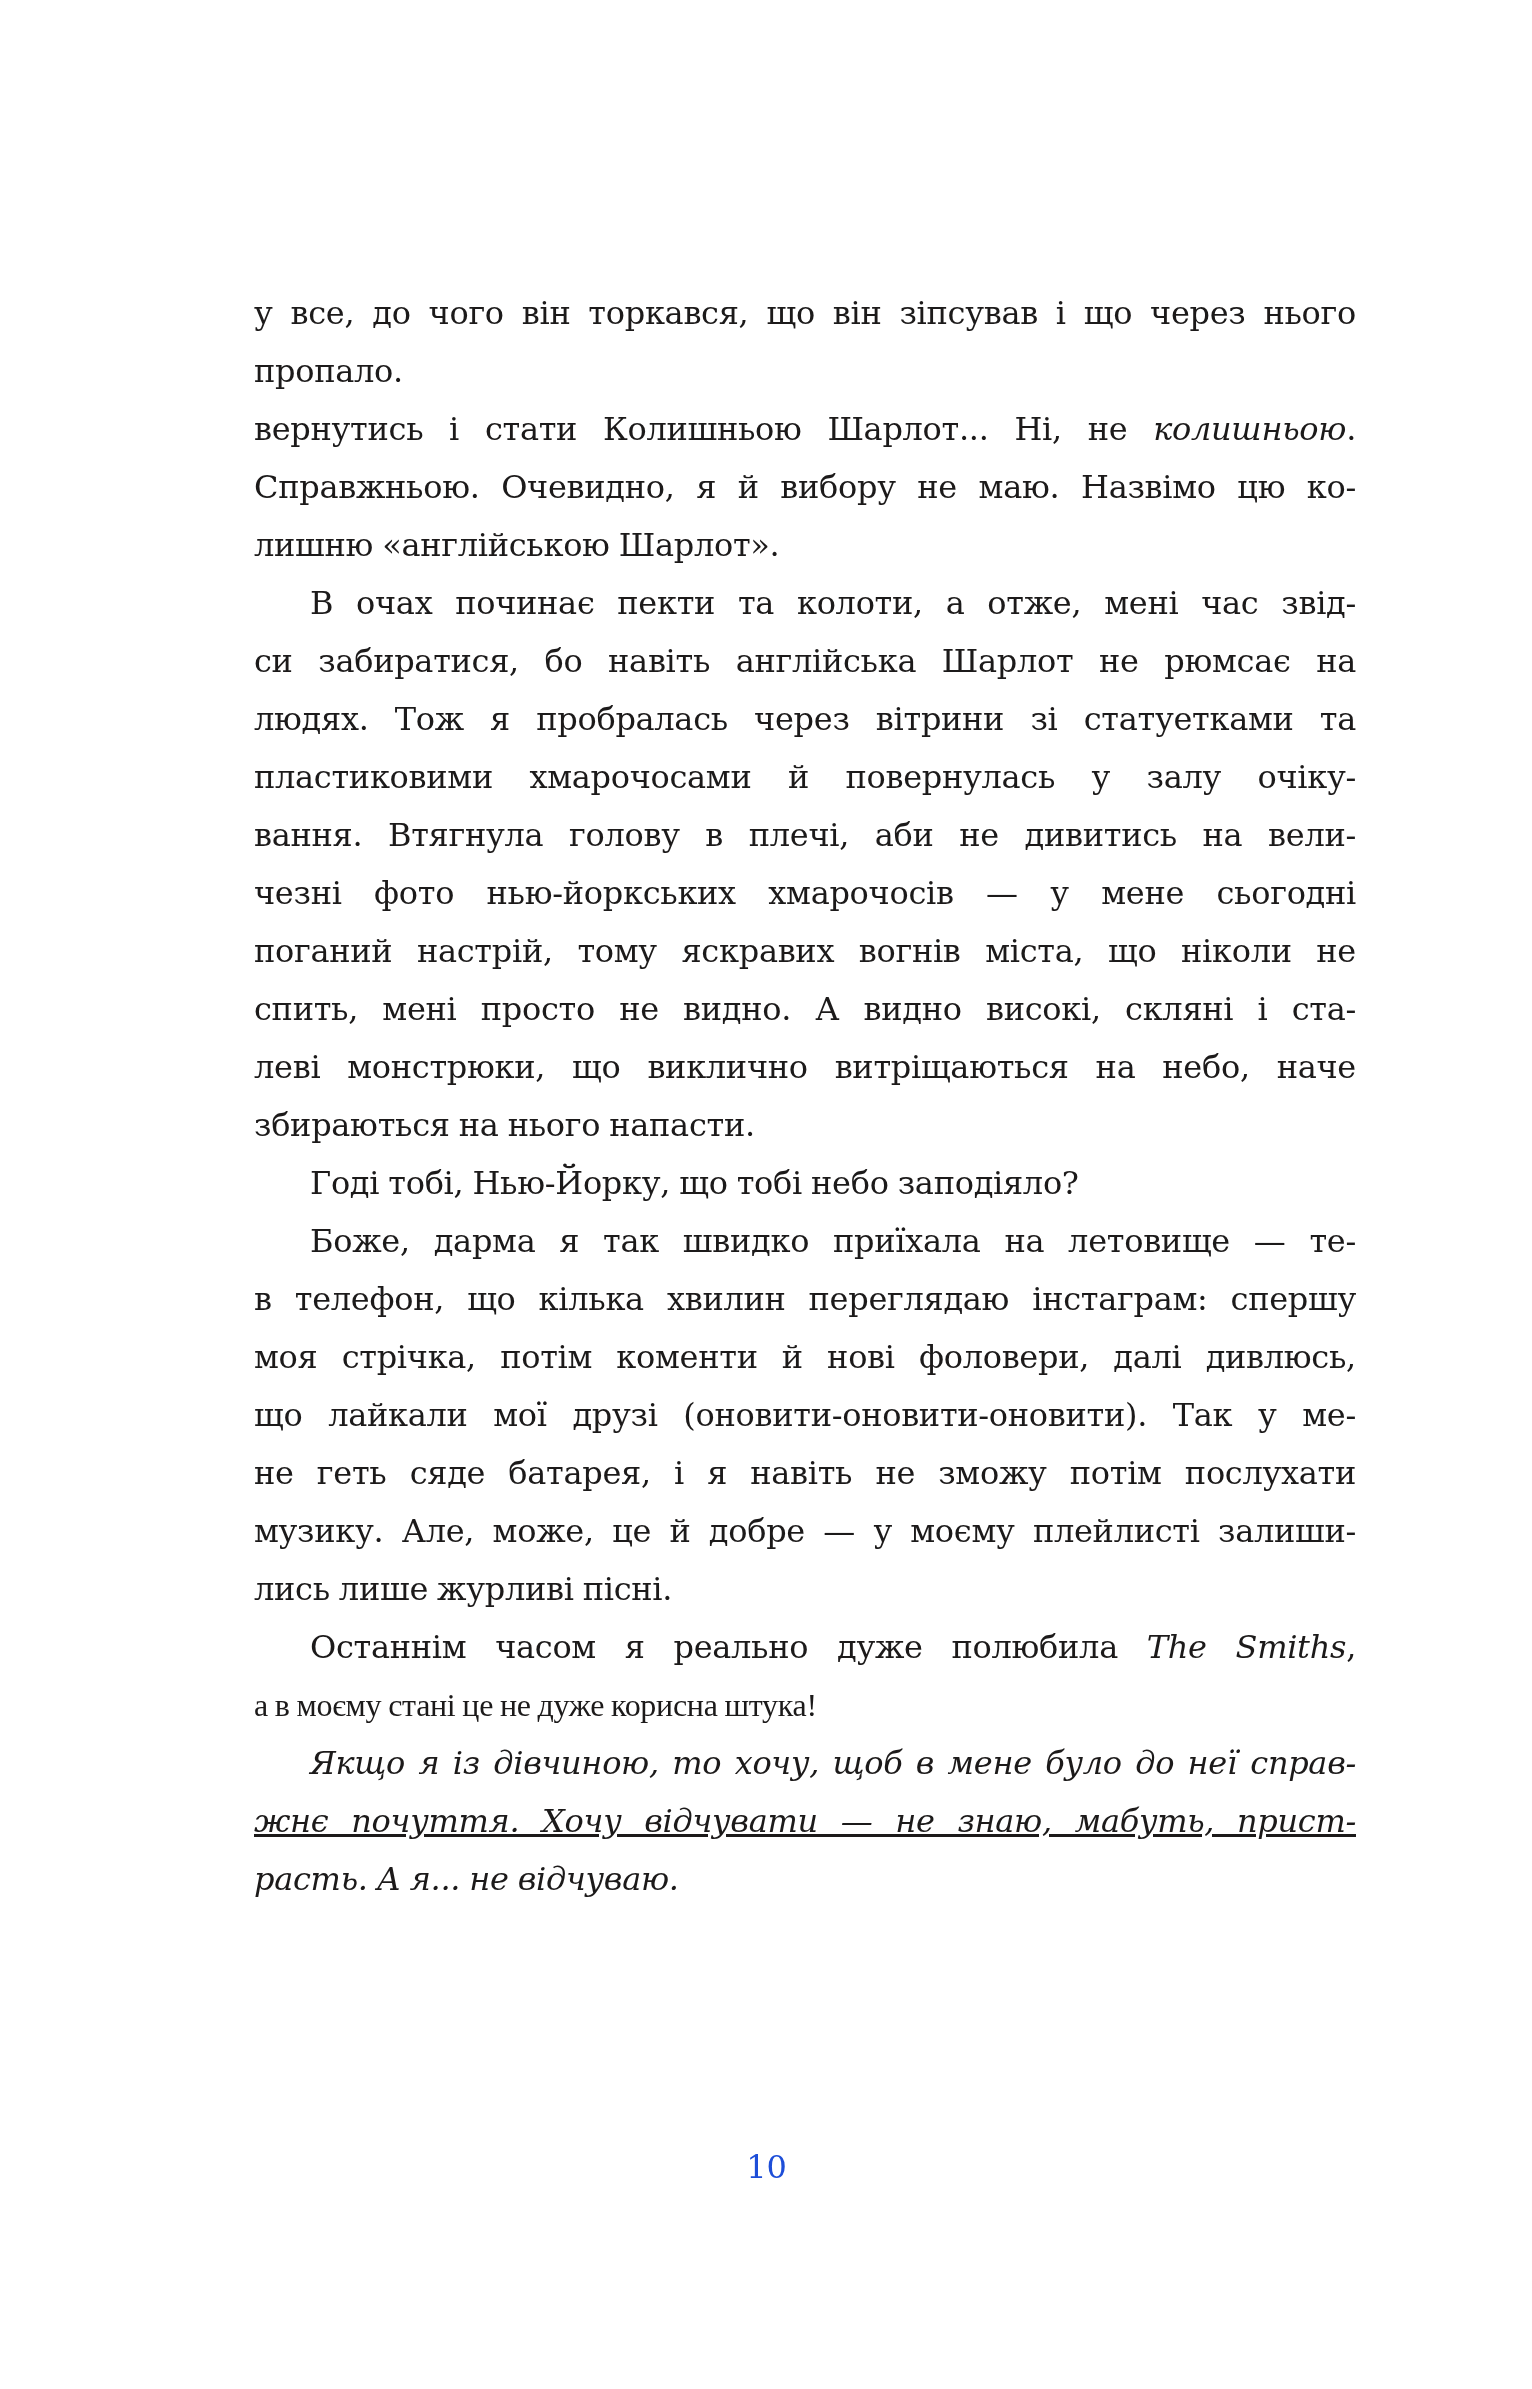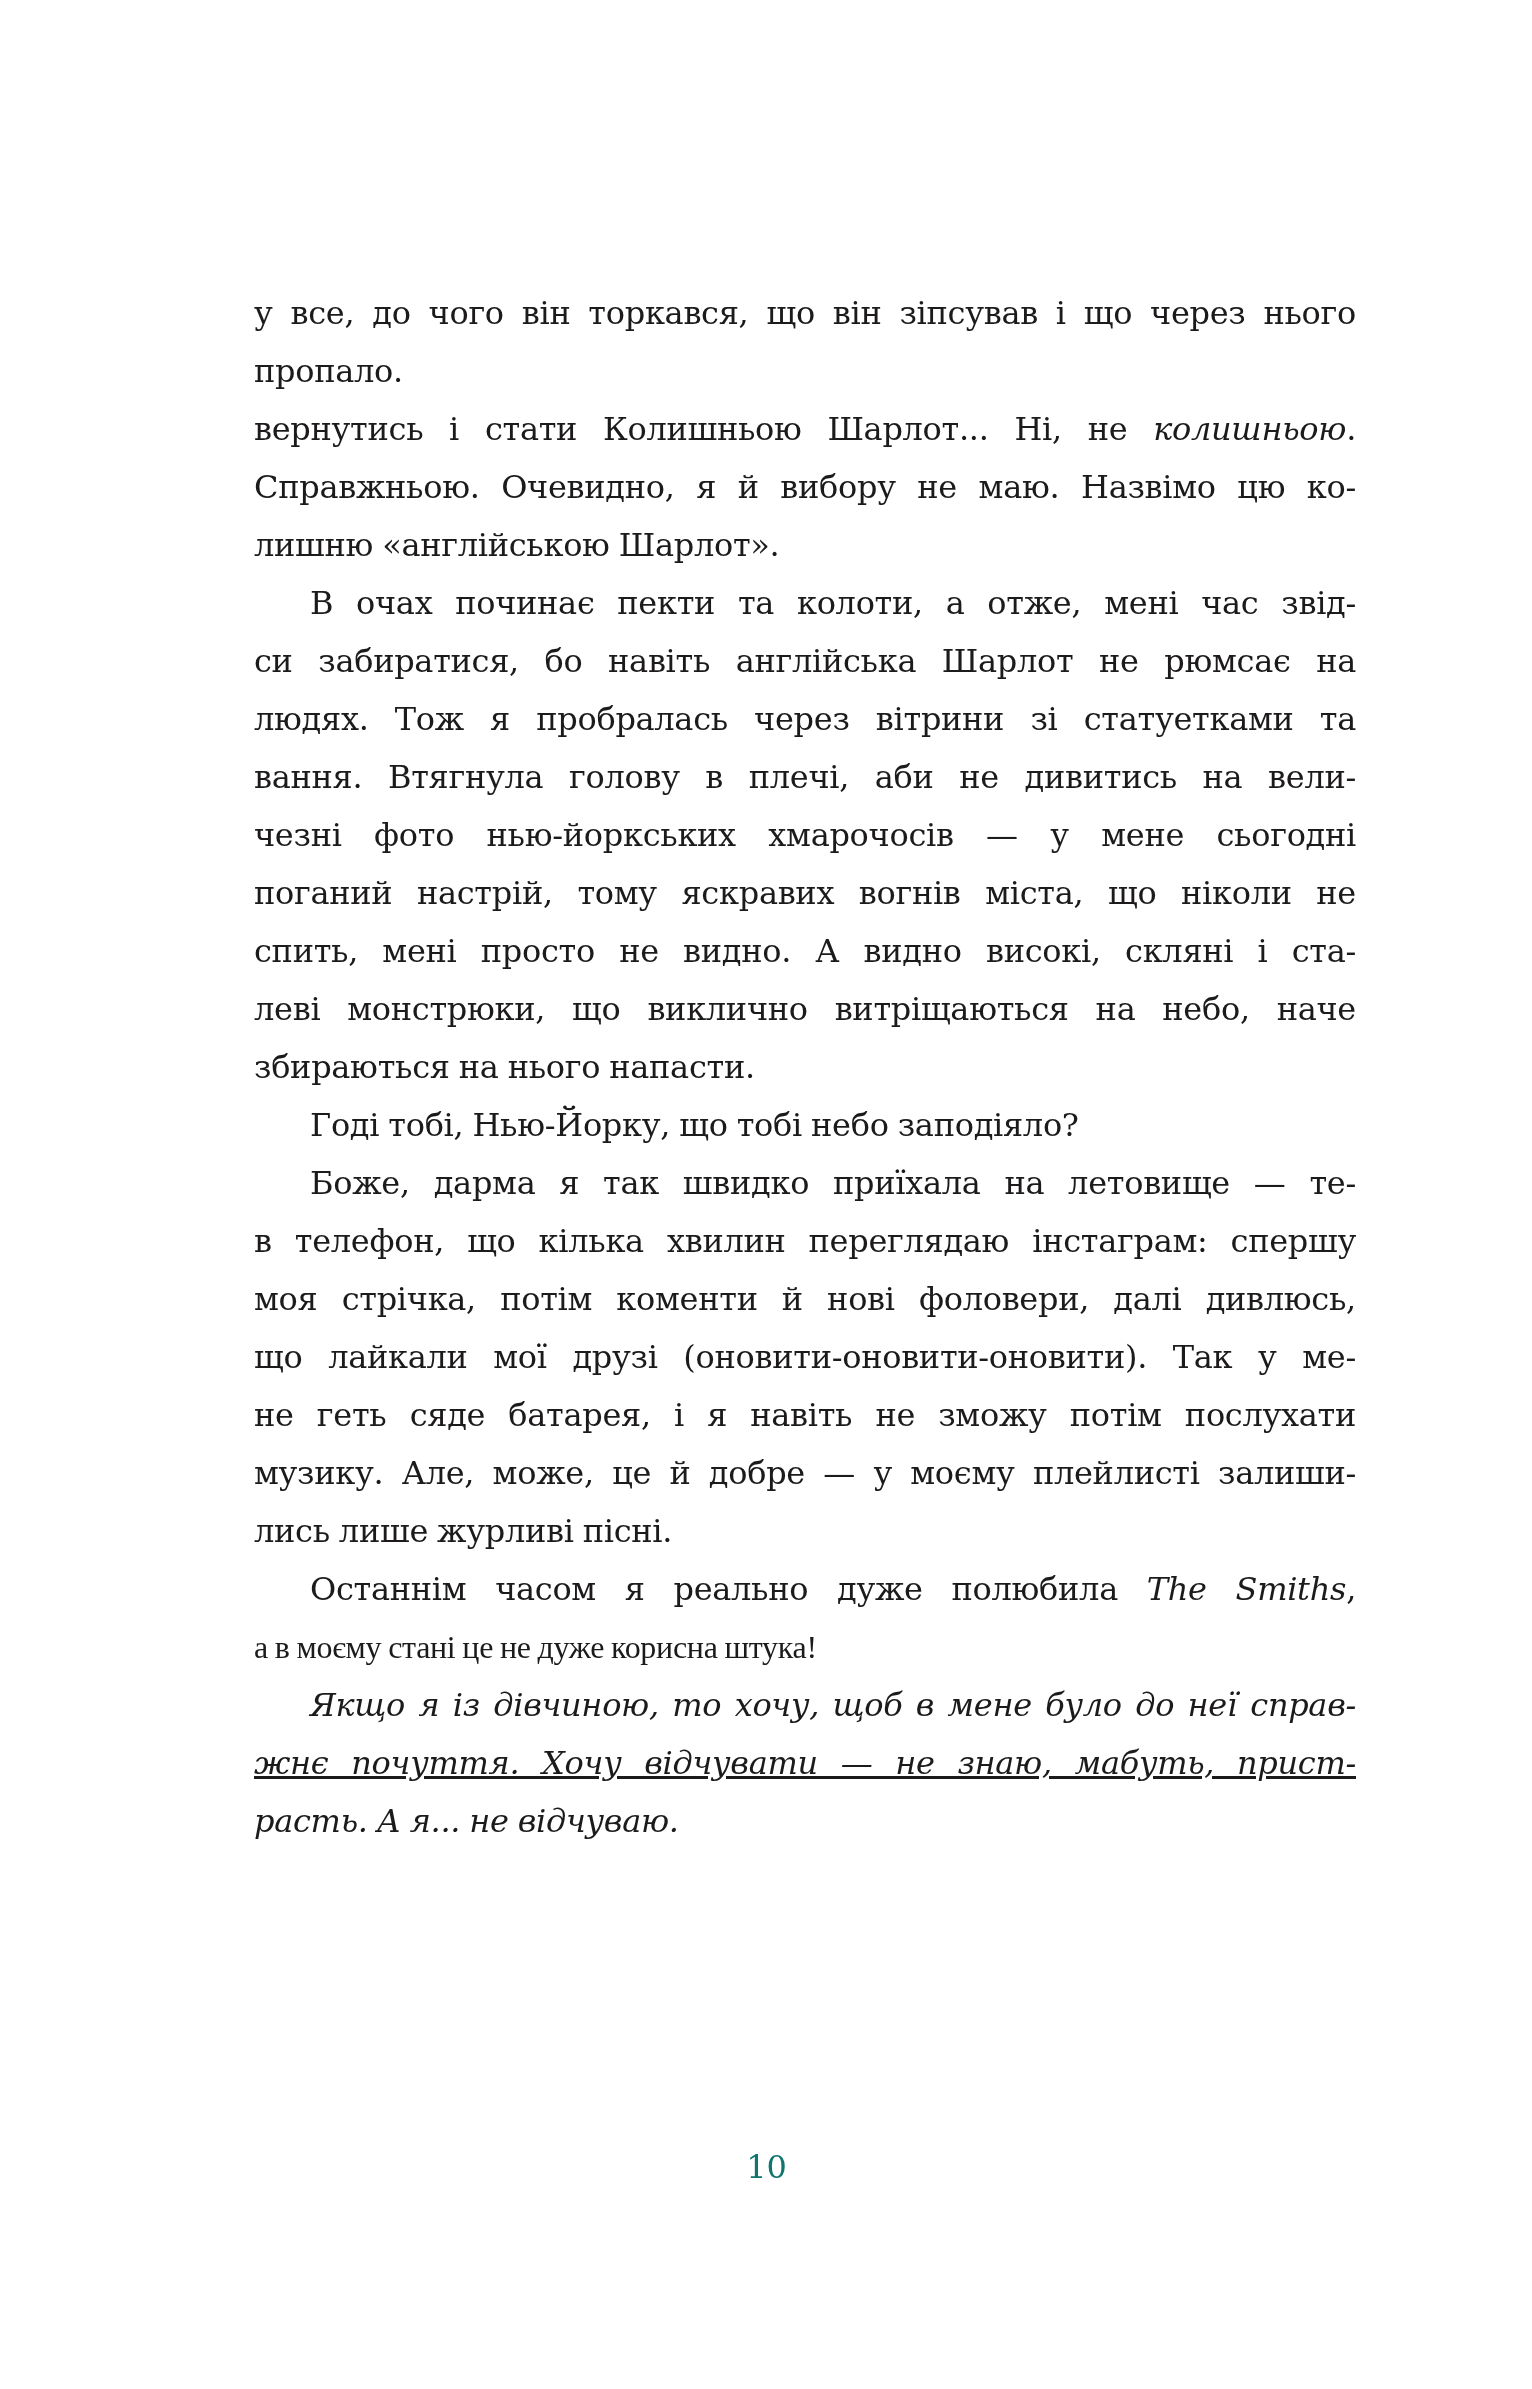--- a/index.html
+++ b/index.html
@@ -50,21 +50,21 @@
     white-space: normal;
   }
   .page-number {
     position: absolute;
     top: 2143px;
     left: 0;
     width: 1533px;
     text-align: center;
     font-size: 32px;
     line-height: 48px;
-    color: #0f766e;
+    color: #1d4ed8;
   }
 </style>
 </head>
 <body>
 
 <div class="page" id="page-body">
     <div class="line">
       <span class="line-inner" style="text-align: justify; text-align-last: justify; white-space: normal; display: block;"><span class="seg">у все, до чого він торкався, що він зіпсував і що через нього</span></span>
     </div>
     <div class="line last">
@@ -80,20 +80,23 @@
       <span class="line-inner" style="text-align: left; text-align-last: left; white-space: normal; display: block;"><span class="seg">лишню «англійською Шарлот».</span></span>
     </div>
     <div class="line indent">
       <span class="line-inner" style="text-align: justify; text-align-last: justify; white-space: normal; display: block;"><span class="seg">В очах починає пекти та колоти, а отже, мені час звід-</span></span>
     </div>
     <div class="line">
       <span class="line-inner" style="text-align: justify; text-align-last: justify; white-space: normal; display: block;"><span class="seg">си забиратися, бо навіть англійська Шарлот не рюмсає на</span></span>
     </div>
     <div class="line">
       <span class="line-inner" style="text-align: justify; text-align-last: justify; white-space: normal; display: block;"><span class="seg">людях. Тож я пробралась через вітрини зі статуетками та</span></span>
+    </div>
+    <div class="line">
+      <span class="line-inner" style="text-align: justify; text-align-last: justify; white-space: normal; display: block;"><span class="seg">пластиковими хмарочосами й повернулась у залу очіку-</span></span>
     </div>
     <div class="line">
       <span class="line-inner" style="text-align: justify; text-align-last: justify; white-space: normal; display: block;"><span class="seg">вання. Втягнула голову в плечі, аби не дивитись на вели-</span></span>
     </div>
     <div class="line">
       <span class="line-inner" style="text-align: justify; text-align-last: justify; white-space: normal; display: block;"><span class="seg">чезні фото нью-йоркських хмарочосів — у мене сьогодні</span></span>
     </div>
     <div class="line">
       <span class="line-inner" style="text-align: justify; text-align-last: justify; white-space: normal; display: block;"><span class="seg">поганий настрій, тому яскравих вогнів міста, що ніколи не</span></span>
     </div>

